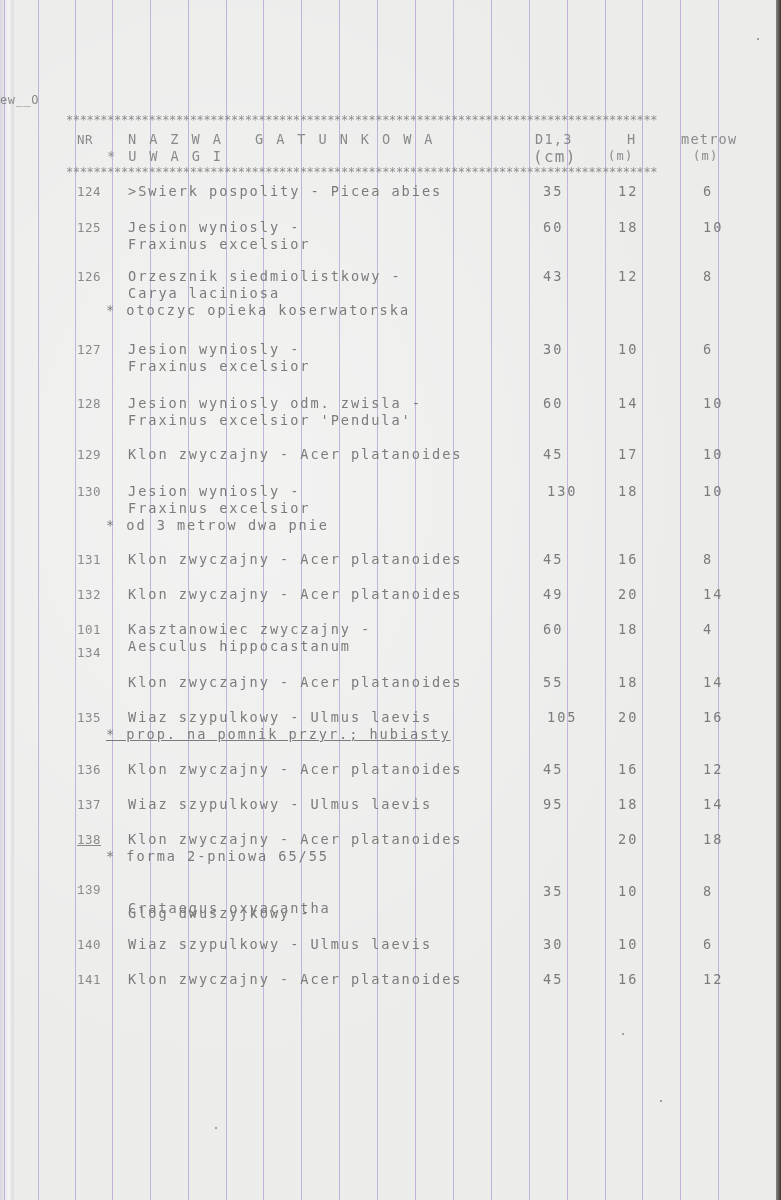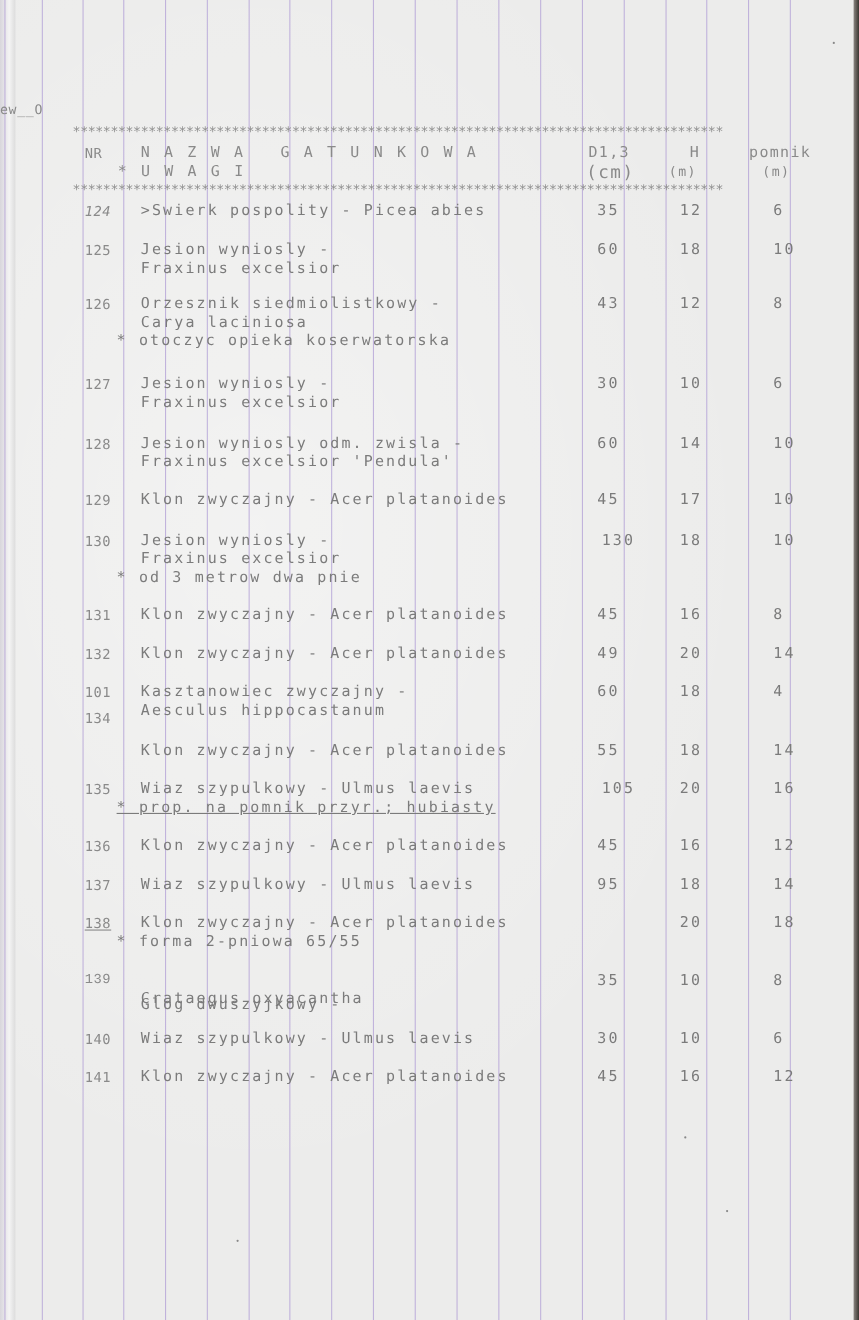--- a/index.html
+++ b/index.html
@@ -68,26 +68,26 @@
 <div class="txt hdr" style="left:0px;top:92px;font-size:12px;letter-spacing:0.6px;">ew__O</div>
 
 <div class="txt stars" style="left:66px;top:112px;">**************************************************************************************</div>
 <div class="txt hdr nr" style="left:77px;top:131px;">NR</div>
 <div class="txt hdr" style="left:128px;top:131px;letter-spacing:2.4px;">N A Z W A   G A T U N K O W A</div>
 <div class="txt hdr" style="left:107px;top:148px;letter-spacing:2.4px;">* U W A G I</div>
 <div class="txt hdr" style="left:535px;top:131px;letter-spacing:1.2px;">D1,3</div>
 <div class="txt hdr" style="left:533px;top:148px;font-size:16px;letter-spacing:1.3px;">(cm)</div>
 <div class="txt hdr" style="left:627px;top:131px;">H</div>
 <div class="txt hdr" style="left:608px;top:148px;font-size:12px;letter-spacing:1.3px;">(m)</div>
-<div class="txt hdr" style="left:681px;top:131px;letter-spacing:1.2px;">pomnik</div>
+<div class="txt hdr" style="left:681px;top:131px;letter-spacing:1.2px;">metrow</div>
 <div class="txt hdr" style="left:693px;top:148px;font-size:12px;letter-spacing:1.3px;">(m)</div>
 <div class="txt stars" style="left:66px;top:164px;">**************************************************************************************</div>
 
 <div id="rows">
-    <div class="txt nr" style="left: 77px; top: 183px; font-style: italic;">124</div>
+    <div class="txt nr" style="left: 77px; top: 183px;">124</div>
     <div class="txt " style="left: 128px; top: 183px;">&gt;Swierk pospolity - Picea abies</div>
     <div class="txt num" style="left: 543px; top: 183px;">35</div>
     <div class="txt num" style="left: 618px; top: 183px;">12</div>
     <div class="txt num" style="left: 703px; top: 183px;">6</div>
     <div class="txt nr" style="left: 77px; top: 219px;">125</div>
     <div class="txt " style="left: 128px; top: 219px;">Jesion wyniosly -</div>
     <div class="txt " style="left: 128px; top: 236px;">Fraxinus excelsior</div>
     <div class="txt num" style="left: 543px; top: 219px;">60</div>
     <div class="txt num" style="left: 618px; top: 219px;">18</div>
     <div class="txt num" style="left: 703px; top: 219px;">10</div>

